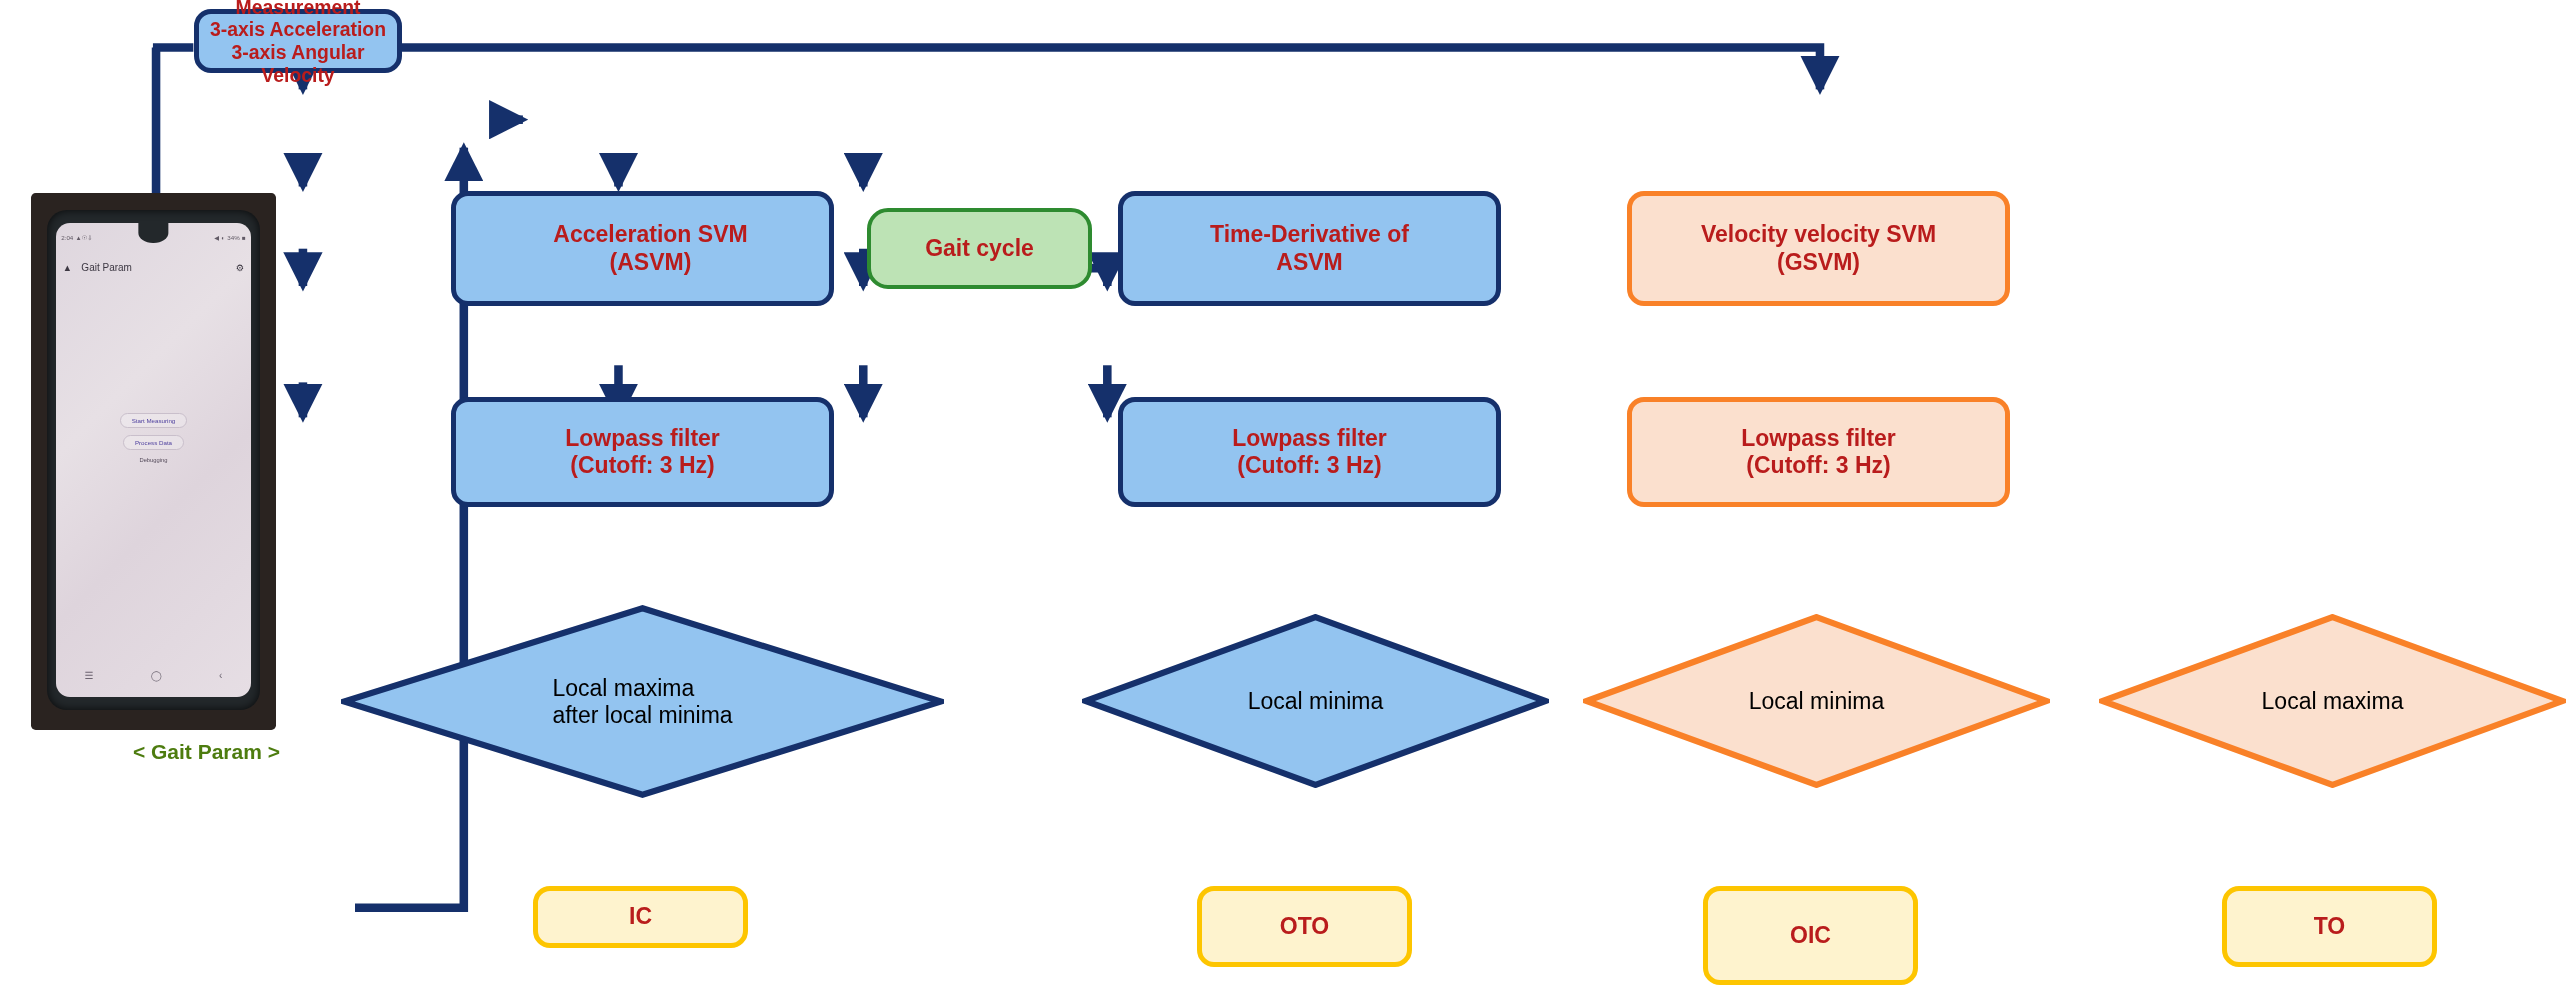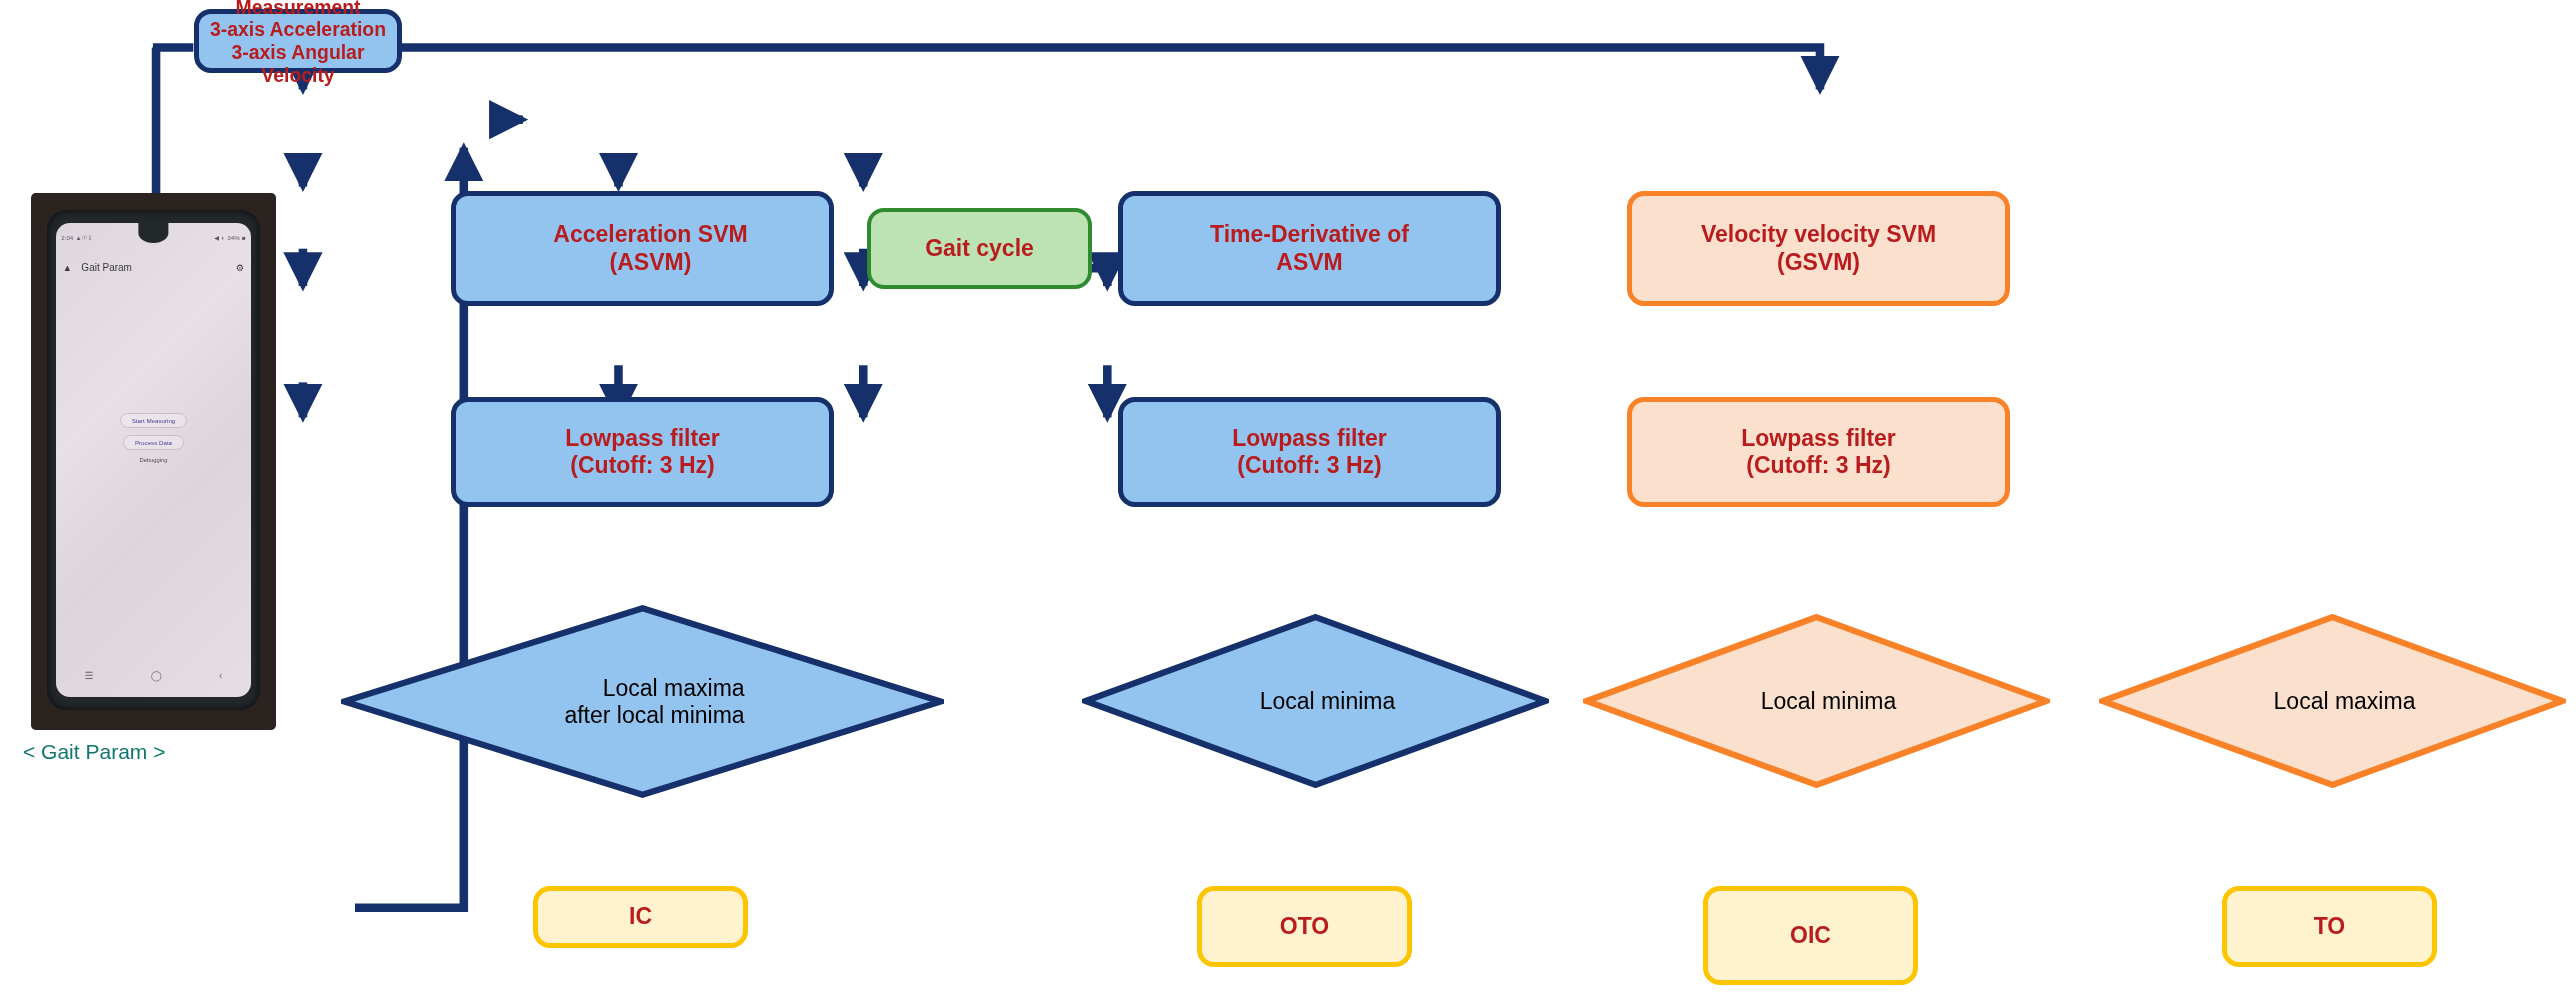--- a/index.html
+++ b/index.html
@@ -11,22 +11,22 @@
         justify-content:center;text-align:center;font-weight:bold;color:#b91c1c;line-height:1.18;}
 
   .rbox{border-radius:17px;}
   .blue   {background:#93C4F0;border:5.4px solid #15306B;}
   .green  {background:#BDE3B5;border:4.7px solid #2E8B30;}
   .orange {background:#FBE0CE;border:5.4px solid #F98128;}
   .yellow {background:#FEF3CE;border:5.4px solid #FDC500;}
 
   .diamond{position:absolute;}
   .diamond svg{position:absolute;left:0;top:0;}
-  .diamond .dlabel{position:absolute;left:12px;top:0;width:100%;height:100%;
-      display:flex;align-items:center;justify-content:center;text-align:right;
+  .diamond .dlabel{position:absolute;left:0;top:0;width:100%;height:100%;
+      display:flex;align-items:center;justify-content:center;text-align:left;
       font-weight:normal;color:#000;line-height:1.15;}
 
   .phone-wrap{position:absolute;}
   .phone-photo{position:absolute;left:0;top:0;width:100%;height:100%;
       background:#2a2320;border-radius:4.7px;overflow:hidden;}
   .phone-body{position:absolute;left:6.5%;top:3.2%;width:87%;height:93%;
       background:#23282b;border-radius:20px;padding:0;box-sizing:border-box;
       box-shadow:inset 0 0 9.3px rgba(0,0,0,.8);}
   .phone-screen{position:absolute;left:4.2%;top:2.6%;width:91.6%;height:94.8%;
       background:linear-gradient(135deg,#ded6de 0%,#e7e0e5 35%,#ded4dc 60%,#e6dee4 100%);
@@ -43,21 +43,21 @@
   .appbar .title{font-size:10px;}
   .appbar .spacer{flex:1;}
   .app-body{position:absolute;left:0;top:40%;width:100%;
       display:flex;flex-direction:column;align-items:center;gap:7px;}
   .pill{border:0.8px solid #c9bfcb;border-radius:11px;padding:3.1px 11px;
       color:#4d3f9e;font-size:6.2px;background:rgba(255,255,255,.25);}
   .plaintext{color:#544a5a;font-size:5.8px;}
   .navbar{position:absolute;left:0;bottom:1.5%;width:100%;height:6%;
       display:flex;align-items:center;justify-content:space-around;
       color:#6c6470;font-size:10px;}
-  .caption{position:absolute;text-align:left;color:#0f766e;font-weight:normal;}
+  .caption{position:absolute;text-align:right;color:#4d7c0f;font-weight:bold;}
 </style>
 </head>
 <body>
 
 <div id="stage">
 
   <svg id="edges" viewBox="0 0 3313 1288" xmlns="http://www.w3.org/2000/svg">
     <defs>
       <marker id="ah" viewBox="0 0 10 10" refX="8.6" refY="5" markerWidth="4.6" markerHeight="4.6" orient="auto-start-reverse">
         <path d="M 0 0 L 10 5 L 0 10 z" fill="#15306B"></path>
@@ -149,21 +149,21 @@
     </div>
   </div>
 
   <div class="node rbox blue" style="left:451px;top:191px;width:383px;height:115px;font-size:23px;padding-left:16px;">
     <div>
       <div>Acceleration SVM</div>
       <div>(ASVM)</div>
     </div>
   </div>
 
-  <div class="node rbox green" style="left:867px;top:208px;width:225px;height:81px;font-size:23px;">
+  <div class="node rbox green" style="left:867px;top:208px;width:225px;height:81px;font-size:23px;border-radius:21px;">
     <span>Gait cycle</span>
   </div>
 
   <div class="node rbox blue" style="left:1118px;top:191px;width:383px;height:115px;font-size:23px;">
     <div>
       <div>Time-Derivative of</div>
       <div>ASVM</div>
     </div>
   </div>
 

